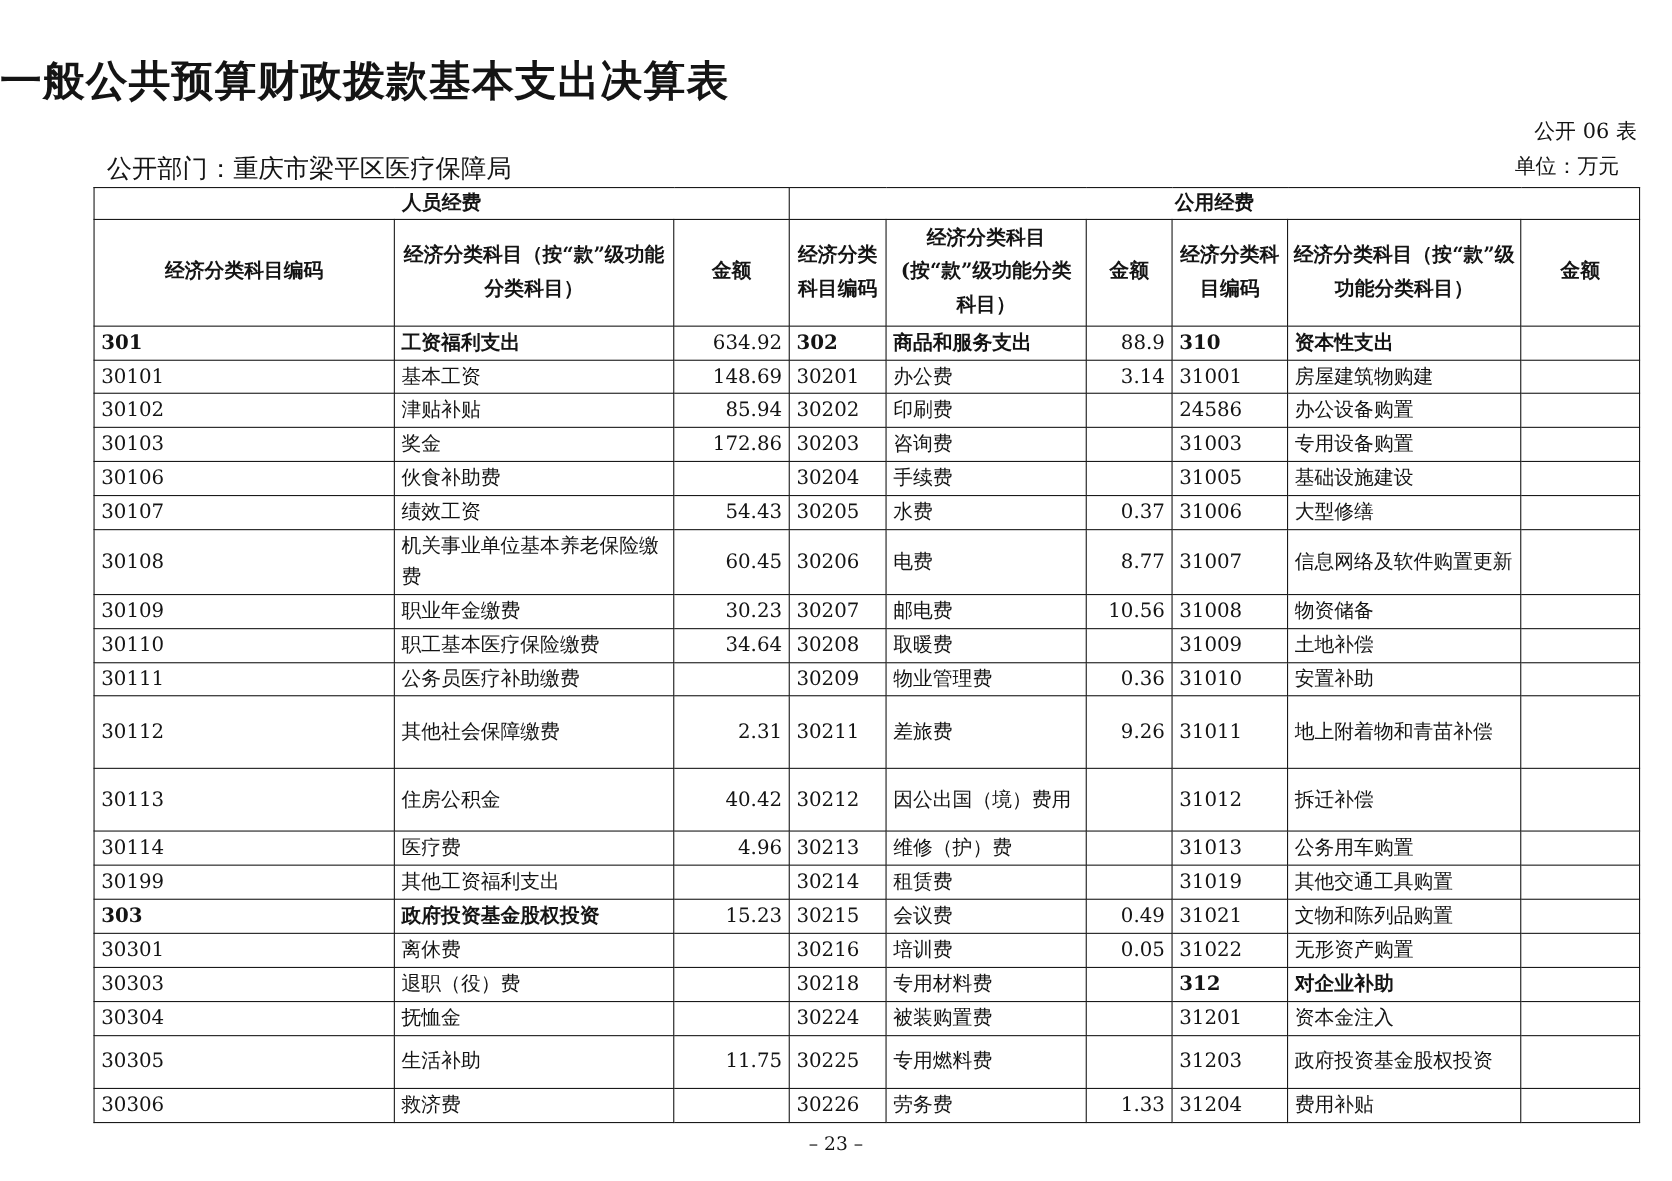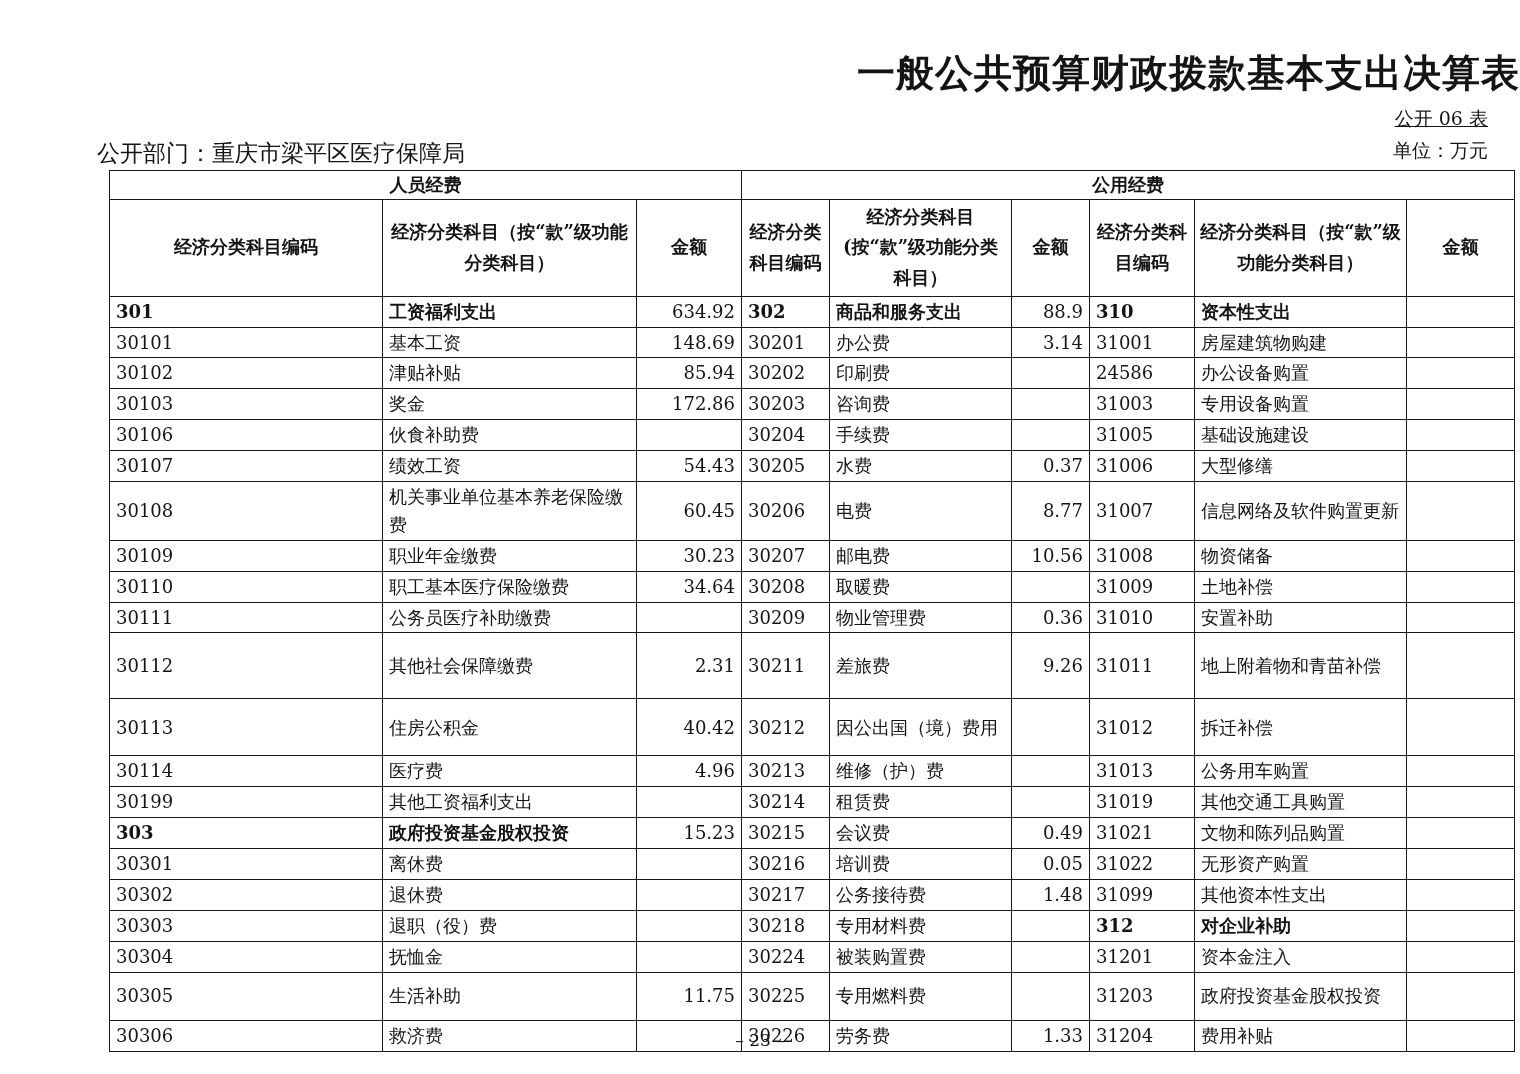--- a/index.html
+++ b/index.html
@@ -10,54 +10,52 @@
     background: #ffffff;
     color: #141414;
     font-family: "DejaVu Serif", "Liberation Serif", serif;
     overflow: hidden;
   }
   .doc-title {
     position: absolute;
     top: 48px;
     left: 0;
     width: 100%;
-    text-align: right;
+    text-align: left;
     font-size: 38px;
     font-weight: bold;
     letter-spacing: 1px;
   }
   .table-no {
     position: absolute;
     top: 106px;
     right: 32px;
     font-size: 19px;
-    text-decoration: underline;
   }
   .dept-label {
     position: absolute;
     top: 138px;
     left: 97px;
     font-size: 23px;
   }
   .unit-label {
     position: absolute;
     top: 138px;
-    right: 32px;
+    right: 48px;
     font-size: 19px;
     margin-left: 36px;
   }
   table.report {
     position: absolute;
     top: 170px;
     left: 85px;
     width: 1405px;
     border-collapse: collapse;
     table-layout: fixed;
     font-size: 18px;
-    margin-left: 24px;
   }
   table.report th, table.report td {
     border: 1.5px solid #1a1a1a;
     padding: 1px 6px;
     vertical-align: middle;
     line-height: 1.55;
     overflow: hidden;
   }
   tr.group-row th {
     height: 24px;
@@ -300,31 +298,20 @@
           <td class="name indent-wide">离休费</td>
           <td class="amt"></td>
           <td class="code">30216</td>
           <td class="name indent-mid">培训费</td>
           <td class="amt">0.05</td>
           <td class="code">31022</td>
           <td class="name indent-wide">无形资产购置</td>
           <td class="amt"></td>
         </tr>
         <tr>
-          <td class="code">30302</td>
-          <td class="name indent-wide">退休费</td>
-          <td class="amt"></td>
-          <td class="code">30217</td>
-          <td class="name indent-mid">公务接待费</td>
-          <td class="amt">1.48</td>
-          <td class="code">31099</td>
-          <td class="name indent-wide">其他资本性支出</td>
-          <td class="amt"></td>
-        </tr>
-        <tr>
           <td class="code">30303</td>
           <td class="name indent-wide">退职（役）费</td>
           <td class="amt"></td>
           <td class="code">30218</td>
           <td class="name indent-mid">专用材料费</td>
           <td class="amt"></td>
           <td class="code cat">312</td>
           <td class="name cat">对企业补助</td>
           <td class="amt"></td>
         </tr>

